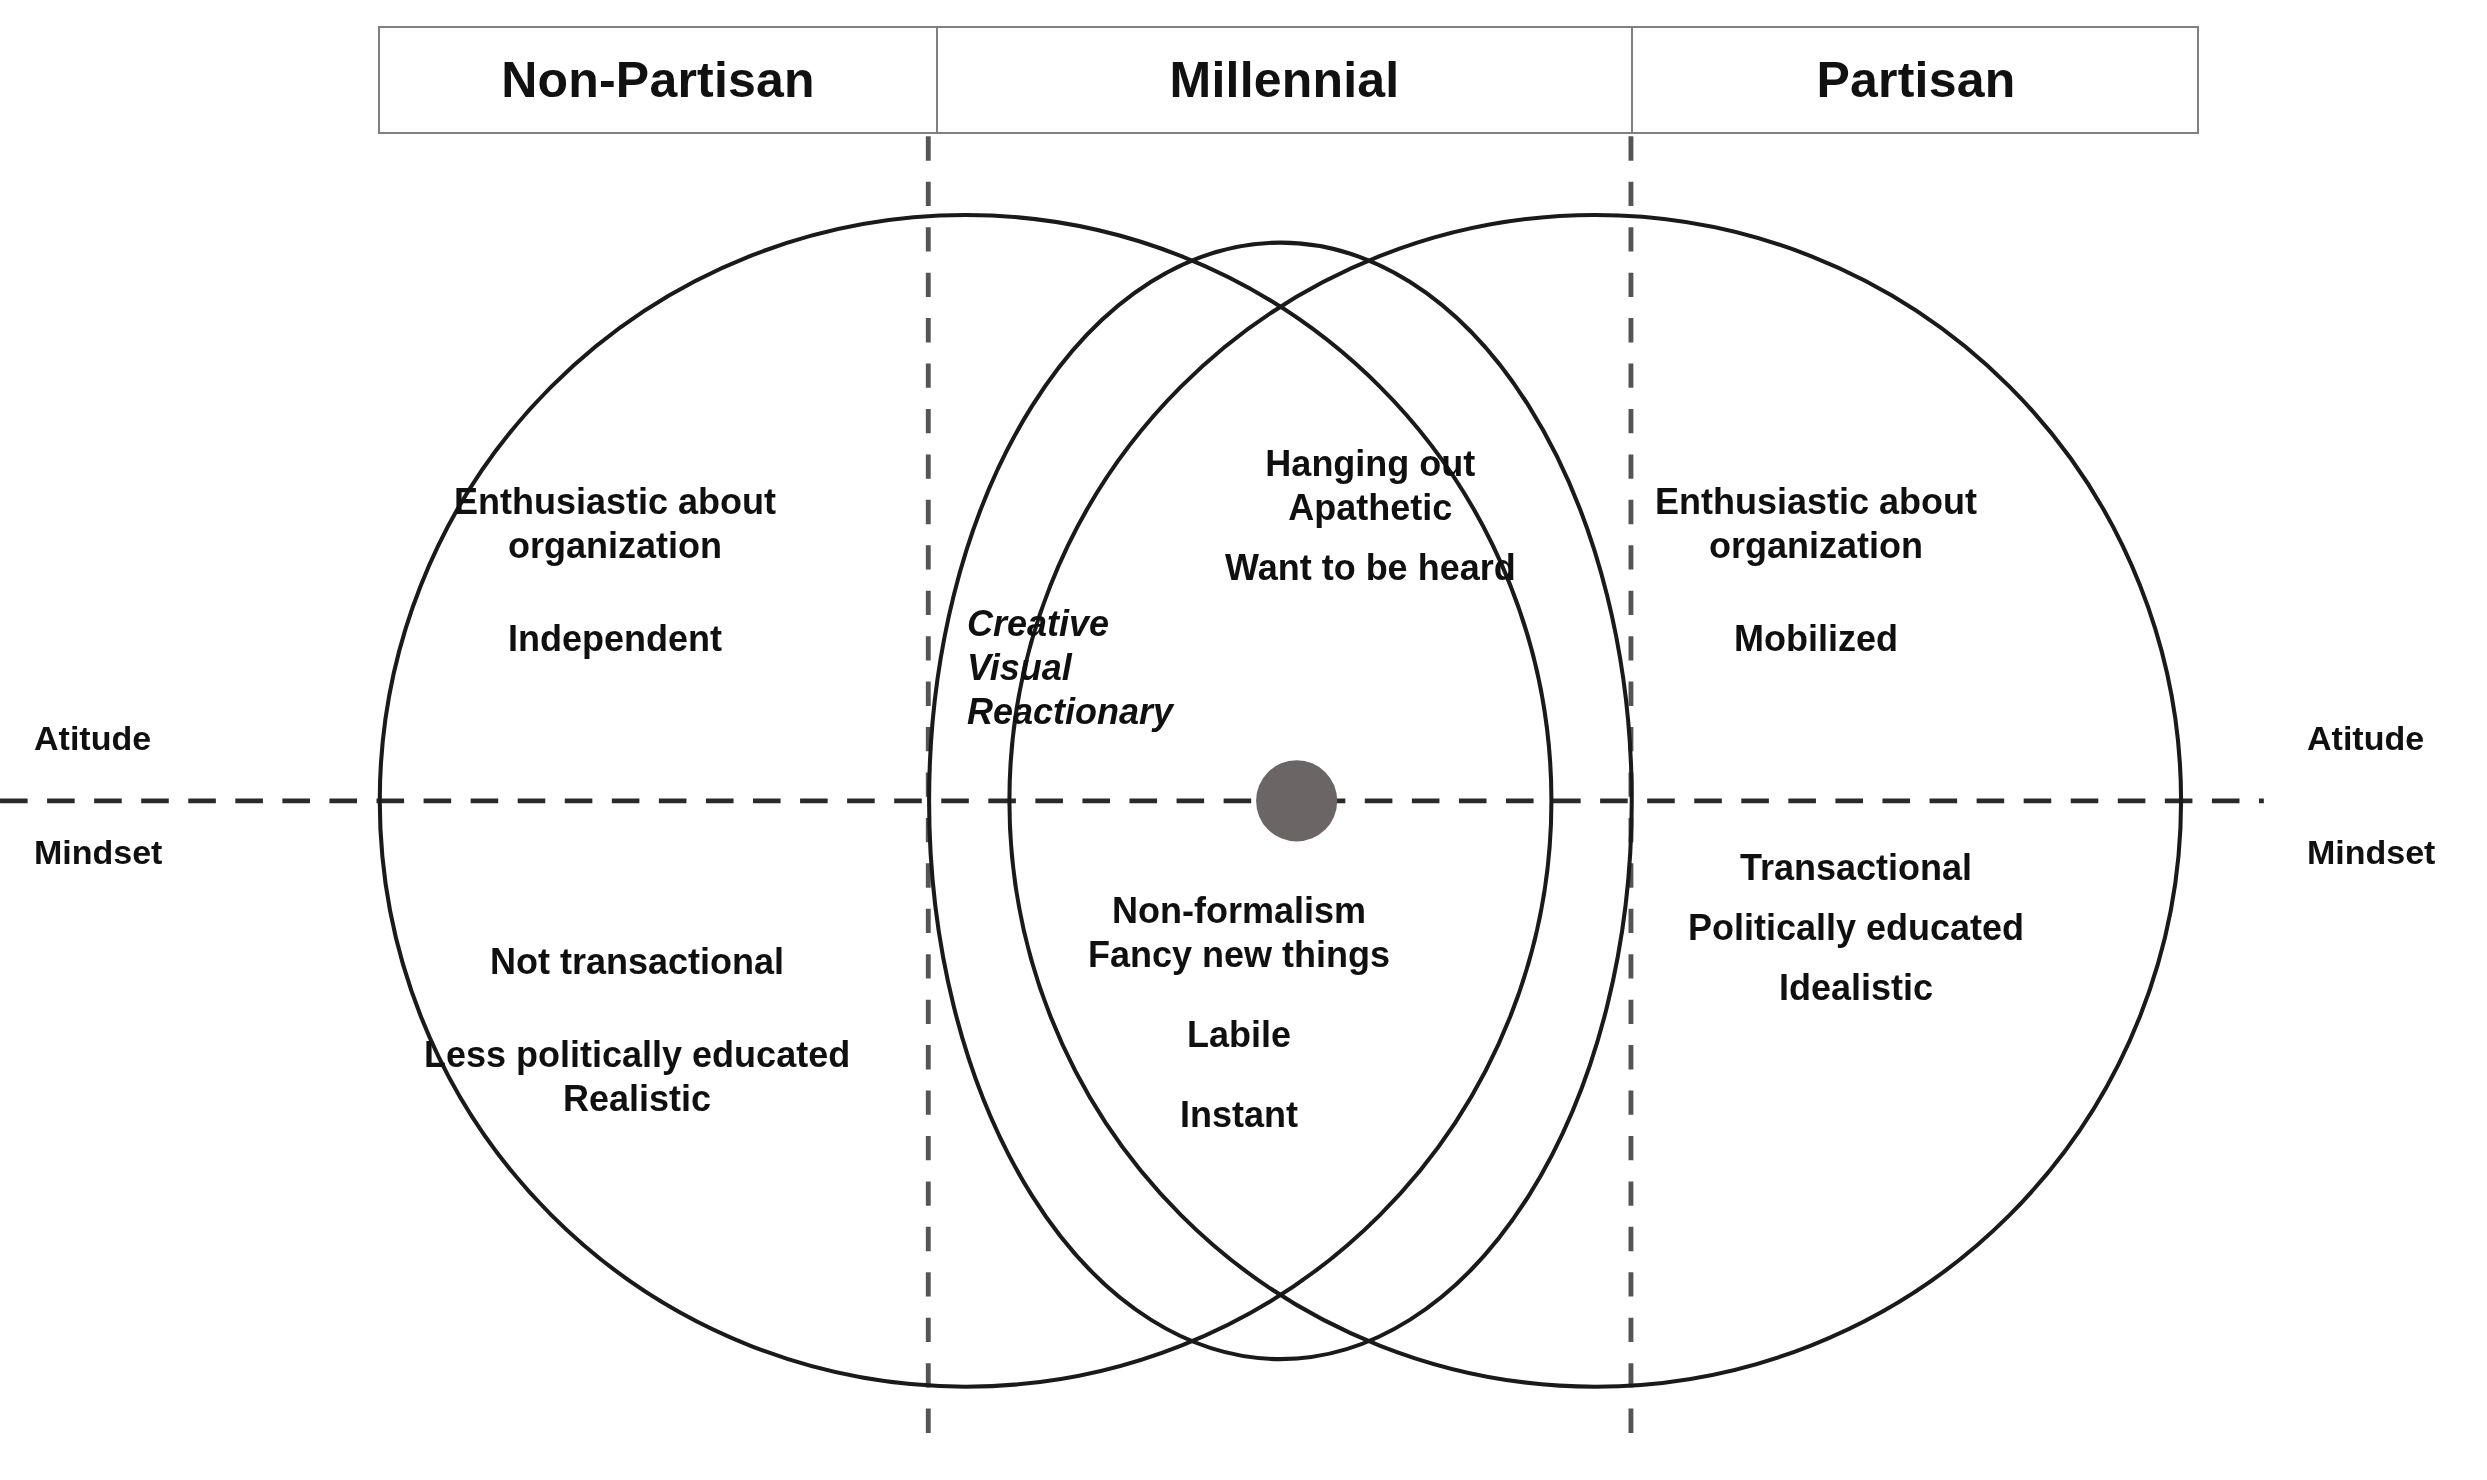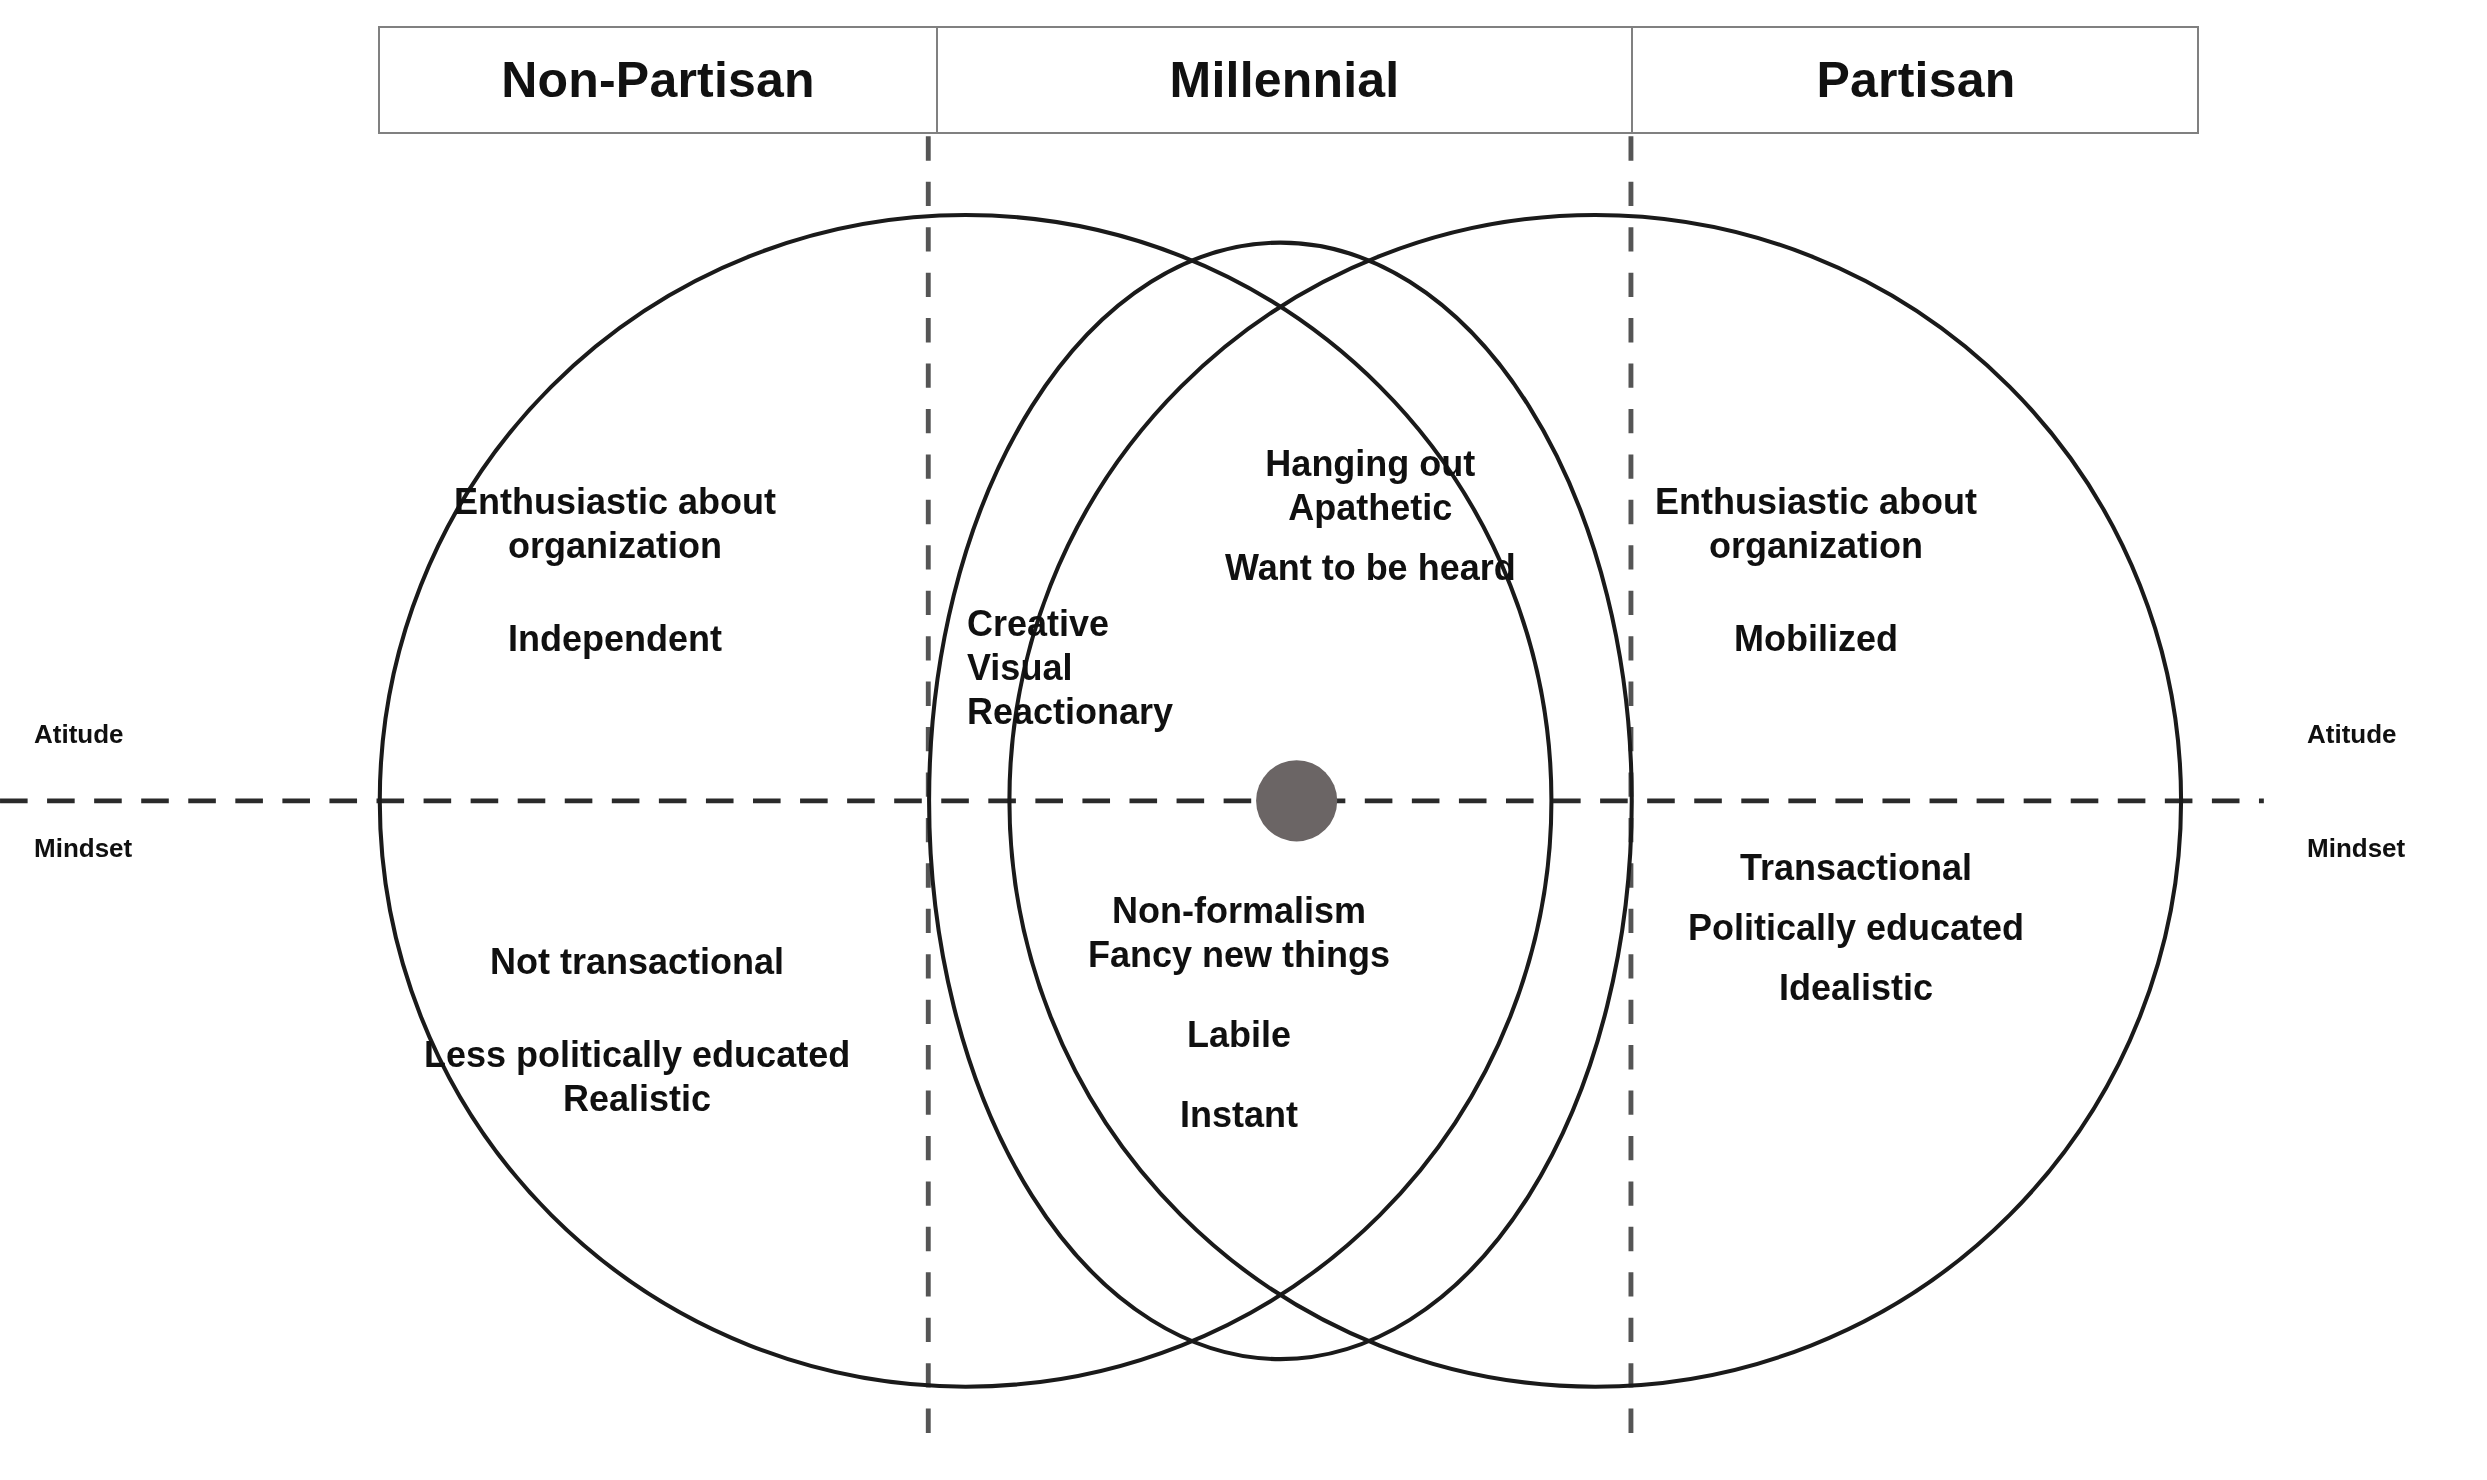--- a/index.html
+++ b/index.html
@@ -60,42 +60,42 @@
   .tblock {
     position: absolute;
     font-size: 36px;
     font-weight: bold;
     color: #101010;
     line-height: 1.22;
     white-space: nowrap;
   }
   .tblock .ln { display: block; }
   .tblock.center-al { text-align: center; }
-  .tblock.left-al   { text-align: left; }
+  .tblock.left-al   { text-align: left; font-style: italic; }
   .gap-sm { height: 16px; display:block; }
   .gap-md { height: 36px; display:block; }
   .gap-lg { height: 49px; display:block; }
 
   
   #lc-top   { left: 454px;  top: 480px;  text-align: center; }
   #lc-bot   { left: 424px;  top: 940px; text-align: center; }
 
   
   #mid-topright { left: 1225px; top: 442px;  text-align: center; }
   #mid-topleft  { left: 967px; top: 602px;  text-align: left; }
   #mid-bot      { left: 1052px; top: 889px; text-align: center; margin-left: 36px; }
 
   
   #rc-top   { left: 1655px; top: 480px;  text-align: center; }
   #rc-bot   { left: 1688px; top: 846px; text-align: center; }
 
   
   .axis-label {
     position: absolute;
-    font-size: 26px;
+    font-size: 34px;
     font-weight: bold;
     color: #101010;
     white-space: nowrap;
   }
   #lbl-left-attitude  { left: 34px;   top: 719px; }
   #lbl-left-mindset   { left: 34px;   top: 833px; }
   #lbl-right-attitude { left: 2307px; top: 719px; }
   #lbl-right-mindset  { left: 2307px; top: 833px; }
 </style>
 </head>

